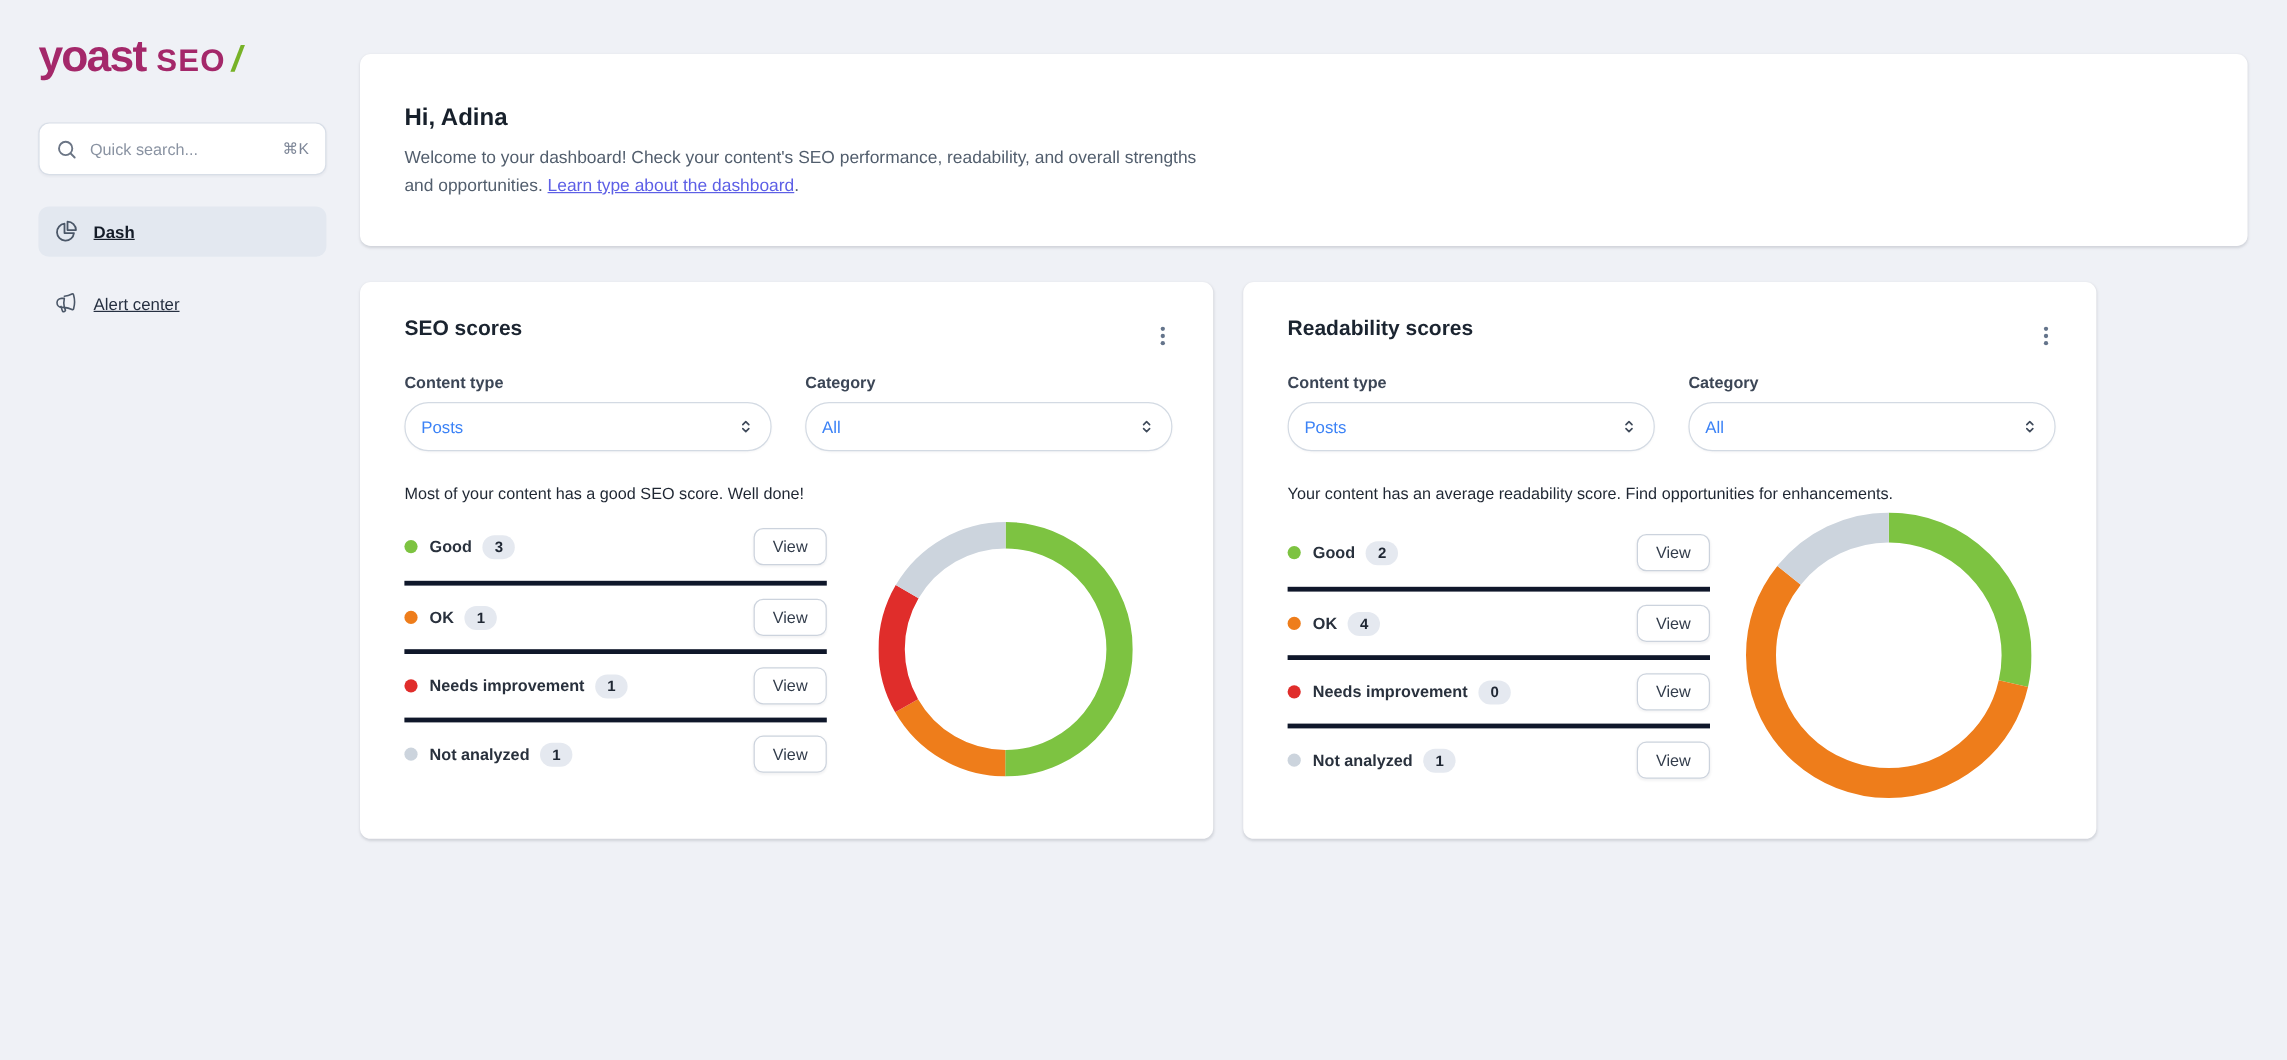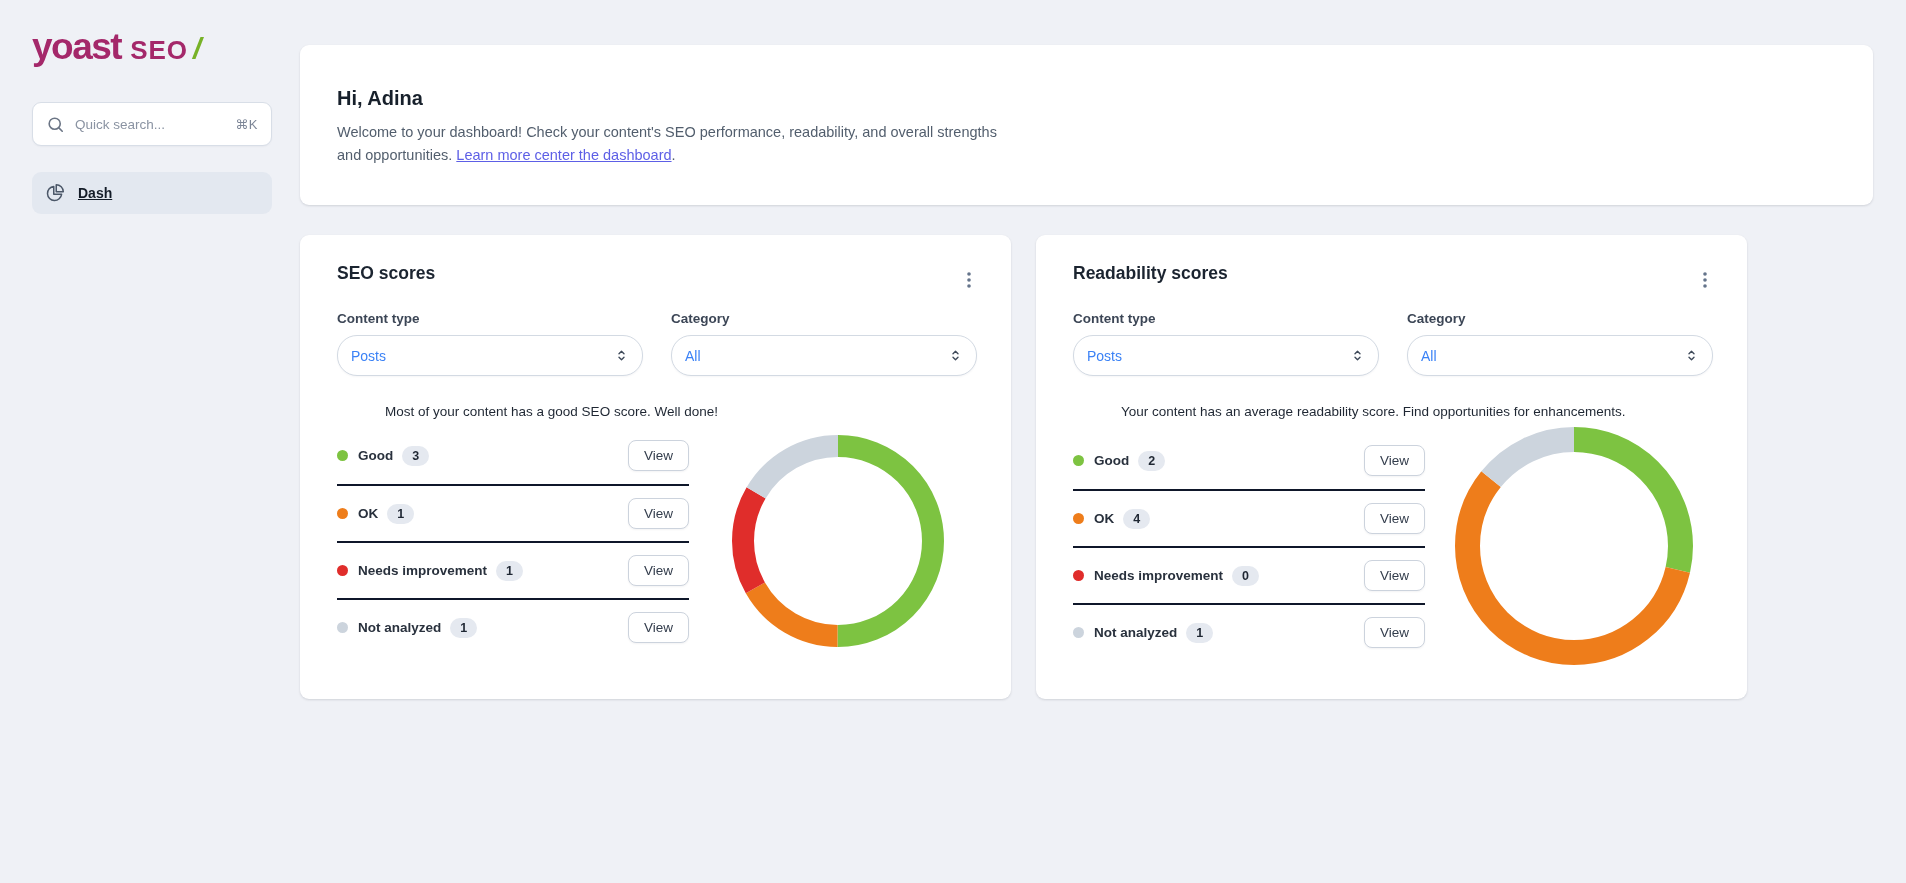--- a/index.html
+++ b/index.html
@@ -51,25 +51,25 @@
   .kebab { position:absolute; top:32px; right:30px; padding:4px; cursor:pointer; color:#64748b; }
   .selects { display:grid; grid-template-columns:1fr 1fr; gap:28px; margin-bottom:28px; }
   .field-label { font-size:13.5px; font-weight:600; color:#3c4656; margin-bottom:9px; }
   .select {
     display:flex; align-items:center; justify-content:space-between;
     height:41px; background:#fff; border:1px solid #d3dae3; border-radius:20px;
     padding:0 13px; font-size:14px; color:#3b82f6; cursor:pointer;
     box-shadow:0 1px 2px rgba(16,24,40,.04);
     gap:45px;
   }
-  .status-line { font-size:13.5px; color:#59播;64;72 color:#5a6473; margin-bottom:8px;margin-left:48px; }
+  .status-line { font-size:13.5px; color:#59播;64;72 color:#5a6473; margin-bottom:8px; }
   .card-body { display:flex; align-items:center; }
   .legend { width:352px; flex:none; }
   .legend-row { display:flex; align-items:center; height:57px; }
-  .legend-row + .legend-row { border-top:2px solid #0f172a; }
+  .legend-row + .legend-row { border-top:4px solid #0f172a; }
   .dot { width:11px; height:11px; border-radius:50%; flex:none; margin-right:10px; }
   .legend-label { font-size:13.5px; font-weight:600; color:#29313d; }
   .count-badge {
     background:#e5e9f0; color:#3a4touch454 color:#3a4453; border-radius:11px;
     font-size:12.5px; font-weight:600; padding:3px 10px; margin-left:9px; min-width:14px; text-align:center;
   }
   .view-btn {
     margin-left:auto; background:#fff; border:1px solid #ccd3dd; border-radius:8px;
     font-family:inherit; font-size:13.5px; font-weight:500; color:#333d4c;
     padding:7px 15px; cursor:pointer; box-shadow:0 1px 2px rgba(16,24,40,.05);
@@ -100,28 +100,36 @@
   <div class="nav-item active">
     <span class="icon">
       <svg width="20" height="20" viewBox="0 0 24 24" fill="none" stroke="currentColor" stroke-width="1.8" stroke-linecap="round" stroke-linejoin="round">
         <path d="M10.5 4.06A8.5 8.5 0 1 0 19.94 13.5h-9.44z"></path>
         <path d="M13.5 2.05A8.5 8.5 0 0 1 21.95 10.5H13.5z"></path>
       </svg>
     </span>
     <span>Dash</span>
   </div>
 
+  <div class="nav-item">
+    <span class="icon">
+      <svg width="20" height="20" viewBox="0 0 24 24" fill="none" stroke="currentColor" stroke-width="1.6" stroke-linecap="round" stroke-linejoin="round">
+        <path d="M10.34 15.84c-.69-.05-1.38-.07-2.09-.07h-.75a4.5 4.5 0 0 1 0-9h.75c.71 0 1.4-.02 2.09-.07m0 9.14c.25.76.57 1.49.94 2.2.3.57.1 1.28-.46 1.6l-.66.38c-.58.33-1.32.1-1.6-.5a20.1 20.1 0 0 1-1.57-4.7m3.35.96a20.3 20.3 0 0 1 0-9.14m0 9.14c2.68.2 5.25.96 7.58 2.17.72.38 1.6-.07 1.68-.88a25.1 25.1 0 0 0 0-13.72c-.08-.81-.96-1.26-1.68-.88a20.1 20.1 0 0 1-7.58 2.17"></path>
+      </svg>
+    </span>
+    <span>Alert center</span>
+  </div>
 
 </aside>
 
 <main class="main">
 
   <section class="card welcome-card">
     <h1 class="welcome-title">Hi, Adina</h1>
-    <p class="welcome-text"><span>Welcome to your dashboard! Check your content's SEO performance, readability, and overall strengths and opportunities. </span><a>Learn more center the dashboard</a><span>.</span></p>
+    <p class="welcome-text"><span>Welcome to your dashboard! Check your content's SEO performance, readability, and overall strengths and opportunities. </span><a>Learn type about the dashboard</a><span>.</span></p>
   </section>
 
   <div class="cards-row">
 
     <section class="card score-card">
       <div class="kebab">
         <svg width="16" height="18" viewBox="0 0 16 18" fill="currentColor">
           <circle cx="8" cy="3" r="1.8"></circle>
             <circle cx="8" cy="9" r="1.8"></circle>
             <circle cx="8" cy="15" r="1.8"></circle>

